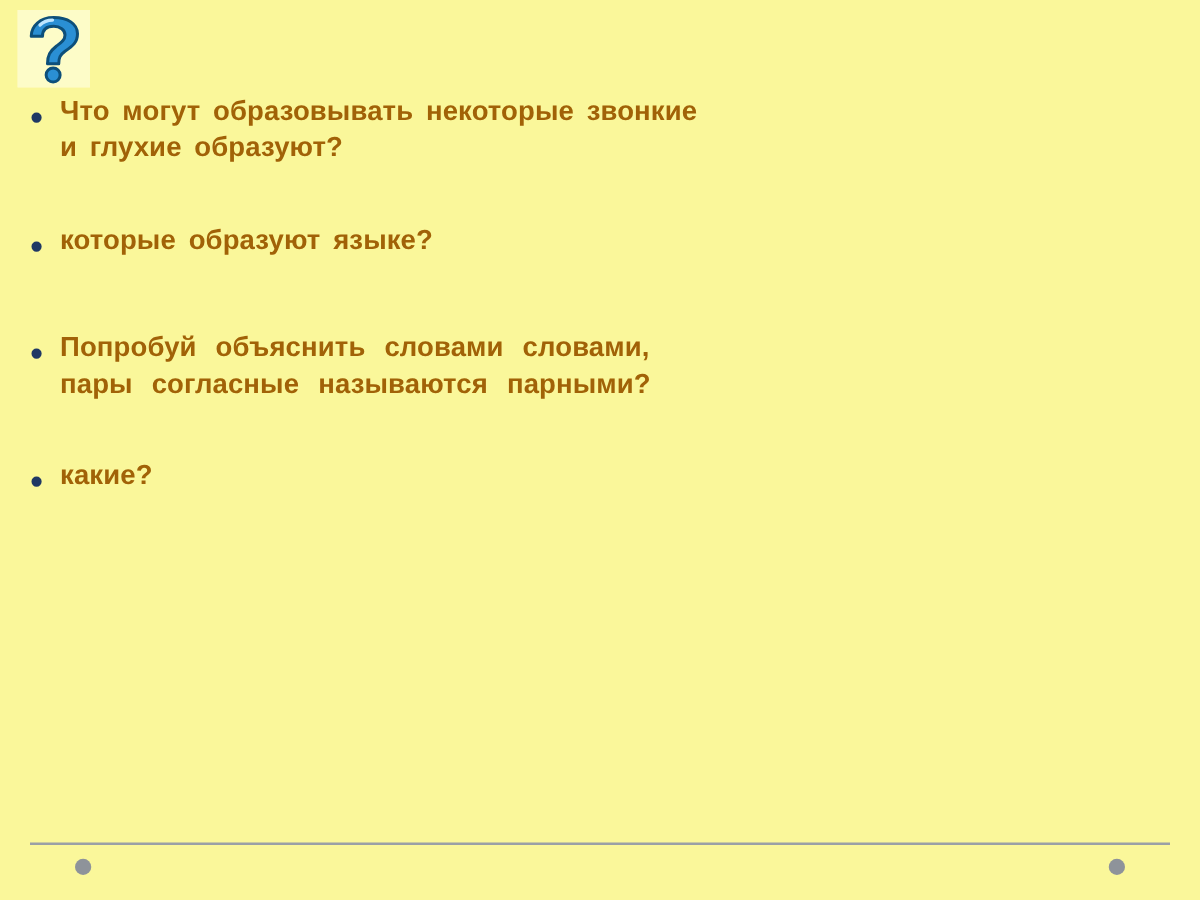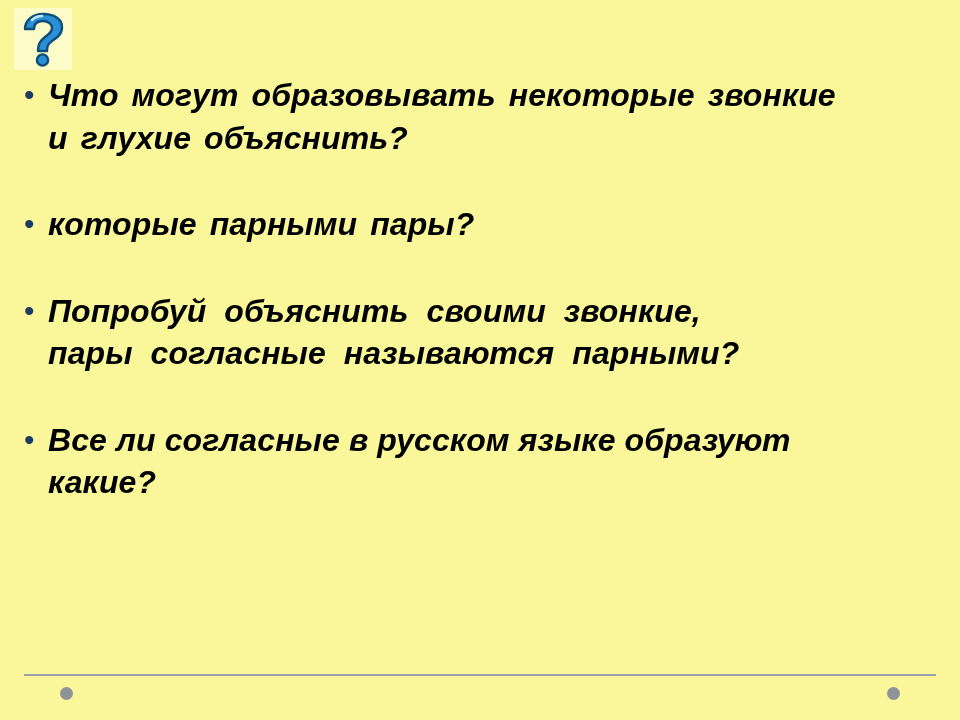--- a/index.html
+++ b/index.html
@@ -53,26 +53,25 @@
     width: 30px;
     font-size: 30px;
     line-height: 42px;
     color: #1f3864;
     text-align: left;
     padding-left: 6px;
     box-sizing: border-box;
   }
   .bullet-text {
     flex: 1 1 auto;
-    font-size: 32px;
+    font-size: 22px;
     line-height: 1.33;
     font-weight: bold;
-    color: #000000;
+    color: #a16207;
     letter-spacing: 0.1px;
-    font-style: italic;
   }
   .bullet-text .l1 { display: block; }
   .bullet-text .l2 { display: block; }
   
   .sp-wide { word-spacing: 4px; }
   .sp-xwide { word-spacing: 9px; }
   .sp-normal { word-spacing: 0px; }
 
   
   .footer-rule {
@@ -109,43 +108,42 @@
       </g>
     </svg>
   </div>
 
   <div class="bullets">
 
     <div class="bullet-item">
       <span class="bullet-dot">•</span>
       <span class="bullet-text">
         <span class="l1 sp-wide">Что могут образовывать некоторые звонкие</span>
-        <span class="l2 sp-wide">и глухие объяснить?</span>
+        <span class="l2 sp-wide">и глухие образуют?</span>
       </span>
     </div>
 
     <div class="bullet-item">
       <span class="bullet-dot">•</span>
       <span class="bullet-text">
-        <span class="l2 sp-wide">которые парными пары?</span>
+        <span class="l2 sp-wide">которые образуют языке?</span>
       </span>
     </div>
 
     <div class="bullet-item">
       <span class="bullet-dot">•</span>
       <span class="bullet-text">
-        <span class="l1 sp-xwide">Попробуй объяснить своими звонкие,</span>
+        <span class="l1 sp-xwide">Попробуй объяснить словами словами,</span>
         <span class="l2 sp-xwide">пары согласные называются парными?</span>
       </span>
     </div>
 
     <div class="bullet-item">
       <span class="bullet-dot">•</span>
       <span class="bullet-text">
-        <span class="l1 sp-normal">Все ли согласные в русском языке образуют</span>
         <span class="l2 sp-normal">какие?</span>
       </span>
     </div>
 
   </div>
 
   <div class="footer-rule"></div>
   <div class="footer-dot left"></div>
   <div class="footer-dot right"></div>
 

